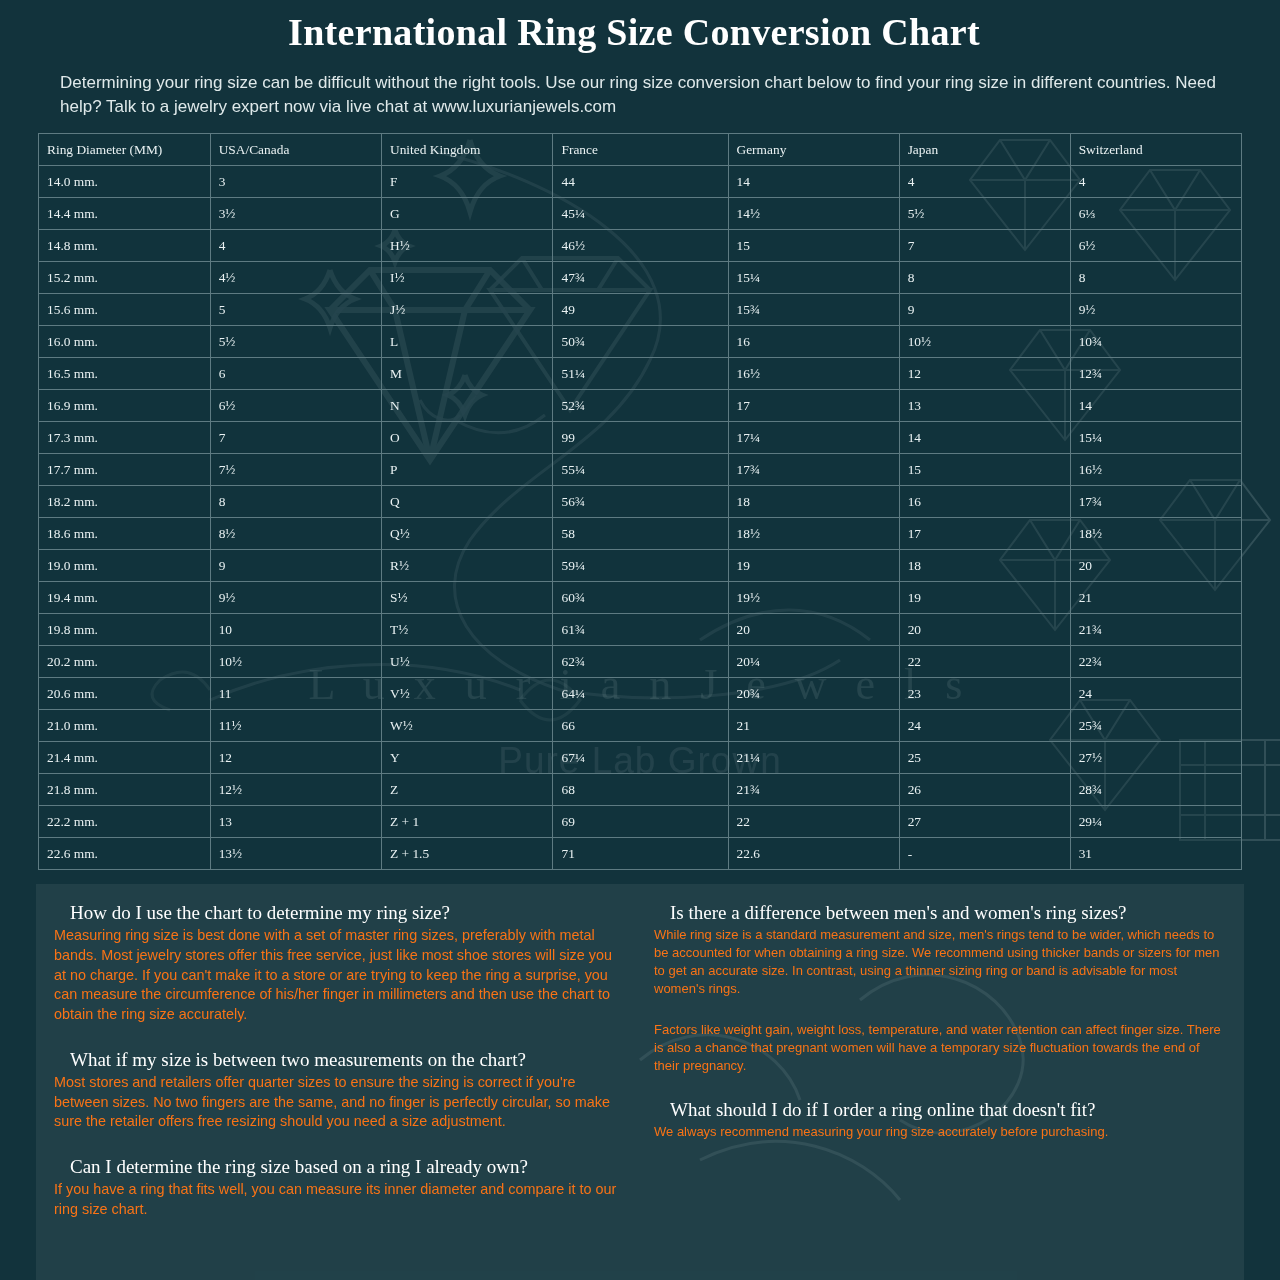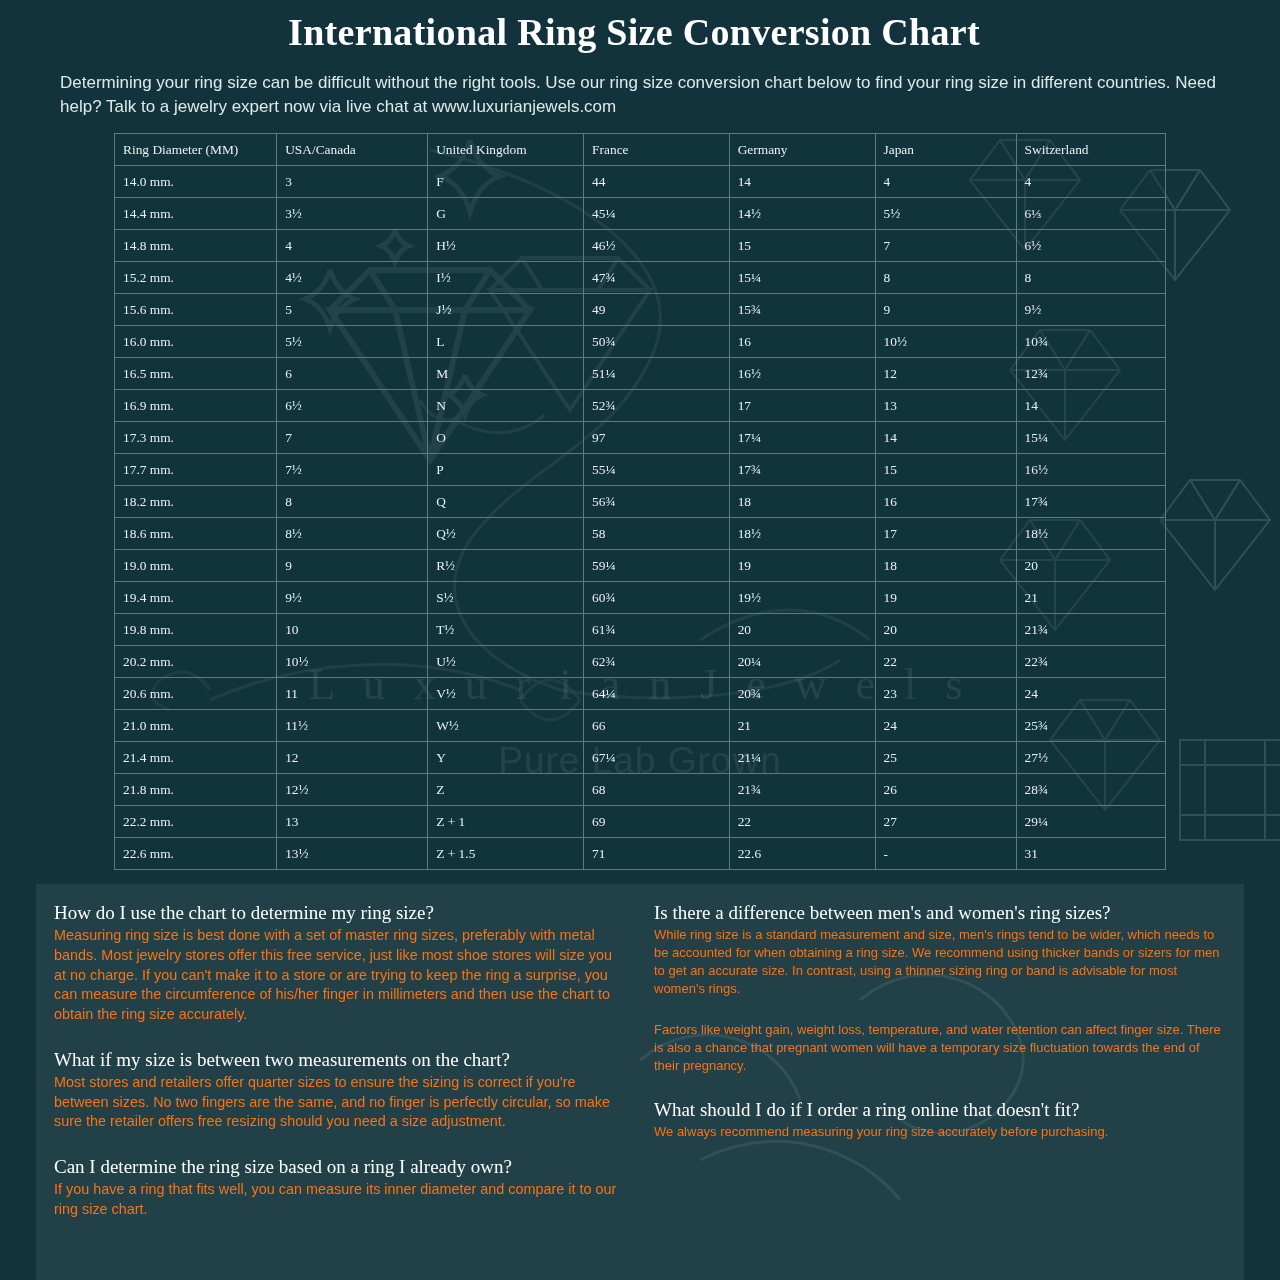--- a/index.html
+++ b/index.html
@@ -62,21 +62,21 @@
   .subtitle {
     font-size: 17px;
     line-height: 1.42;
     text-align: left;
     margin: 17px auto 14px auto;
     width: 1160px;
     color: #dfe9ea;
   }
 
   table.chart {
-    width: 1052px;
+    width: 1204px;
     margin: 5px auto;
     border-collapse: collapse;
     font-family: "Liberation Serif", serif;
     font-size: 13.4px;
     background: rgba(18,51,60,0.35);
   }
   table.chart th, table.chart td {
     border: 1px solid #5e7b82;
     padding: 6px 8px;
     text-align: left;
@@ -100,21 +100,21 @@
     padding: 18px 18px 12px 18px;
     display: flex;
     gap: 28px;
     min-height: 418px;
   }
   .faq-col { width: 50%; }
   .faq-q {
     font-family: "Liberation Serif", serif;
     font-size: 19px;
     color: #ffffff;
-    margin: 0 0 2px 0;
+    margin: 0 0 2px 16px;
     font-weight: normal;
   }
   .faq-a {
     font-size: 14.4px;
     line-height: 1.37;
     color: #f97316;
     margin: 0 0 24px 0;
   }
   .faq-col.right .faq-a { font-size: 13px; }
 </style>
@@ -288,21 +288,21 @@
           <td>N</td>
           <td>52¾</td>
           <td>17</td>
           <td>13</td>
           <td>14</td>
         </tr>
         <tr>
           <td>17.3 mm.</td>
           <td>7</td>
           <td>O</td>
-          <td>97</td>
+          <td>99</td>
           <td>17¼</td>
           <td>14</td>
           <td>15¼</td>
         </tr>
         <tr>
           <td>17.7 mm.</td>
           <td>7½</td>
           <td>P</td>
           <td>55¼</td>
           <td>17¾</td>

